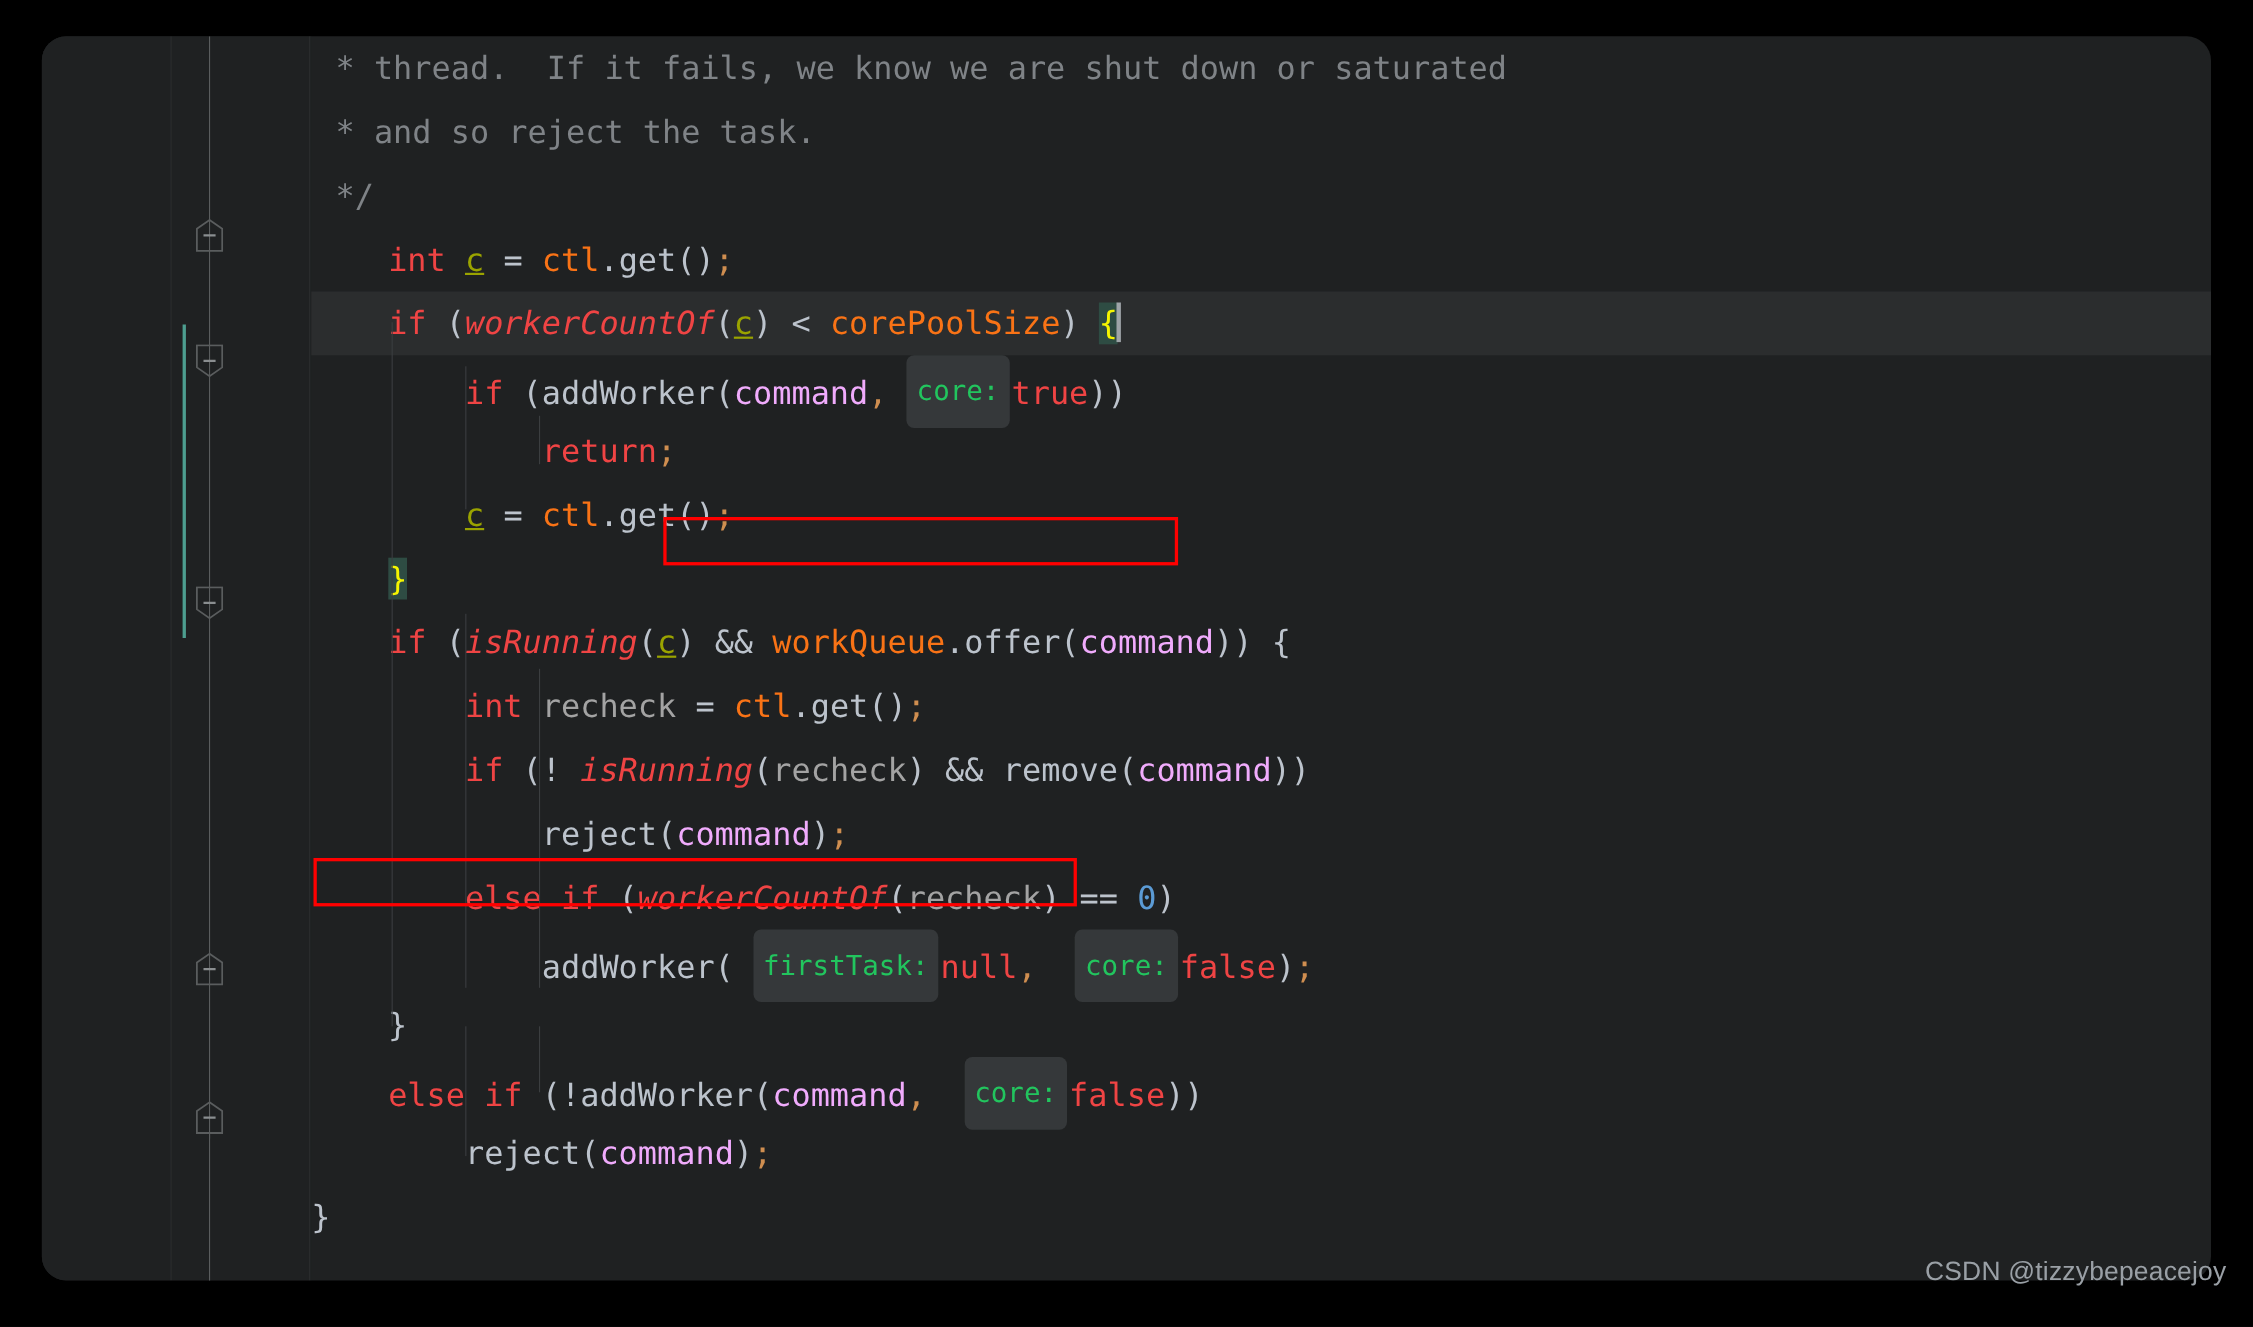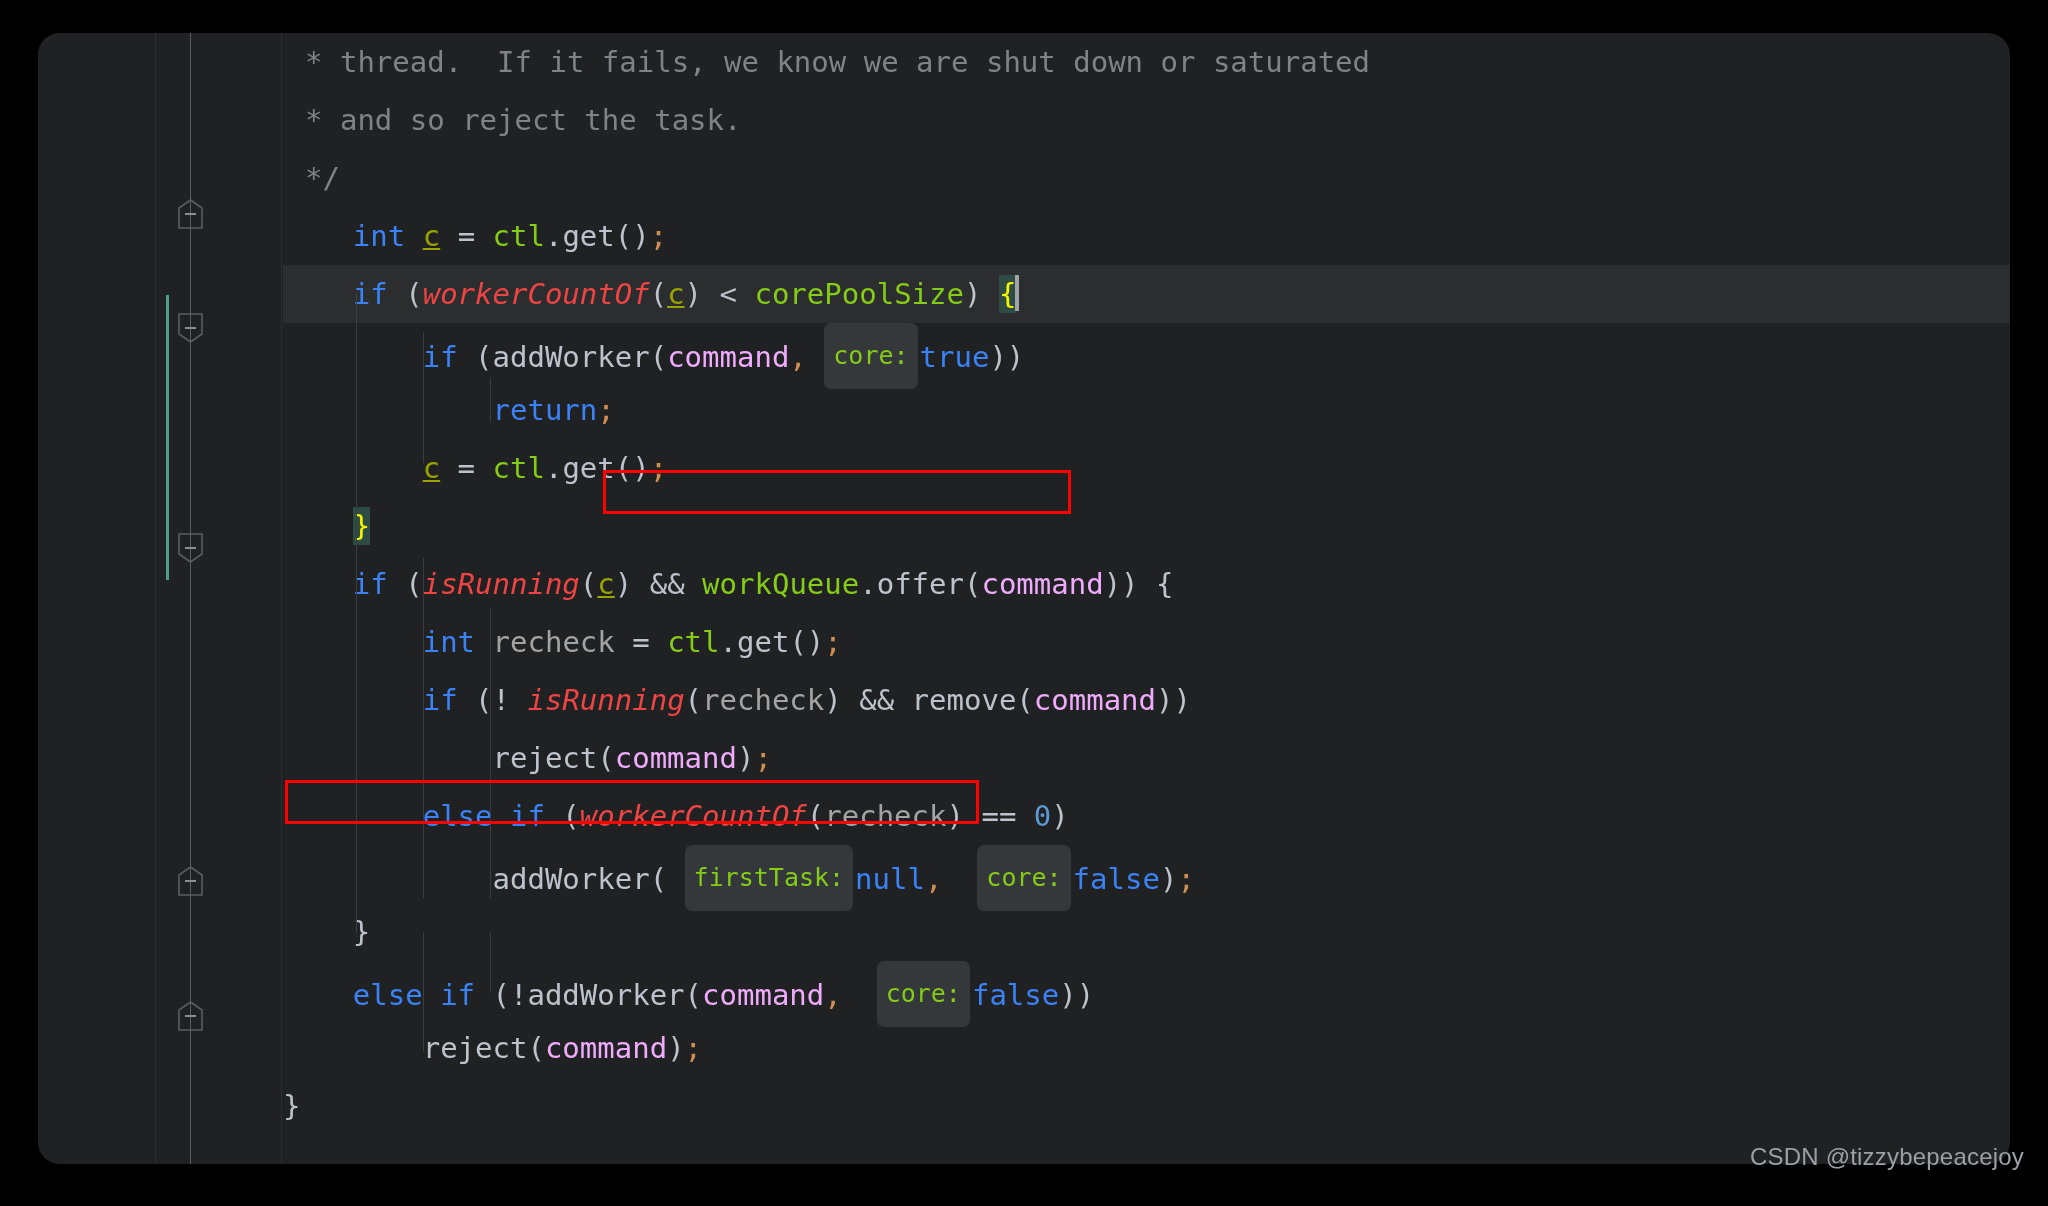--- a/index.html
+++ b/index.html
@@ -109,23 +109,23 @@
   
   .indent-guide {
     position: absolute;
     width: 1px;
     background: #3b3e40;
     pointer-events: none;
   }
 
   
   .tok-comment   { color: #7f8387; font-style: normal; }
-  .tok-keyword   { color: #3b82f6; }
+  .tok-keyword   { color: #ef4444; }
   .tok-default   { color: #bcc3cc; }
-  .tok-field     { color: #84cc16; margin-top: 12px; }
+  .tok-field     { color: #f97316; margin-top: 12px; }
   .tok-method-s  { color: #ef4444; font-style: italic; }
   .tok-local-c   { color: #9aa300; text-decoration: underline; text-decoration-color:#9aa300; }
   .tok-param     { color: #f0abfc; }
   .tok-paramvar  { color: #a3a3a3; }
   .tok-semi      { color: #cf8e50; }
   .tok-num       { color: #5b9bd5; }
 
   
   .brace-match {
     background: #2e4c43;
@@ -140,21 +140,21 @@
     height: 36px;
     background: #9ea4a8;
     vertical-align: -7px;
     margin-left: -1px;
   }
 
   
   .hint {
     display: inline-block;
     background: #35383a;
-    color: #84cc16;
+    color: #22c55e;
     border-radius: 7px;
     padding: 16px 9px;
     font-size: 25px;
     line-height: 34px;
     vertical-align: 3px;
     margin-right: 2px;
     text-align: center;
   }
 
   

